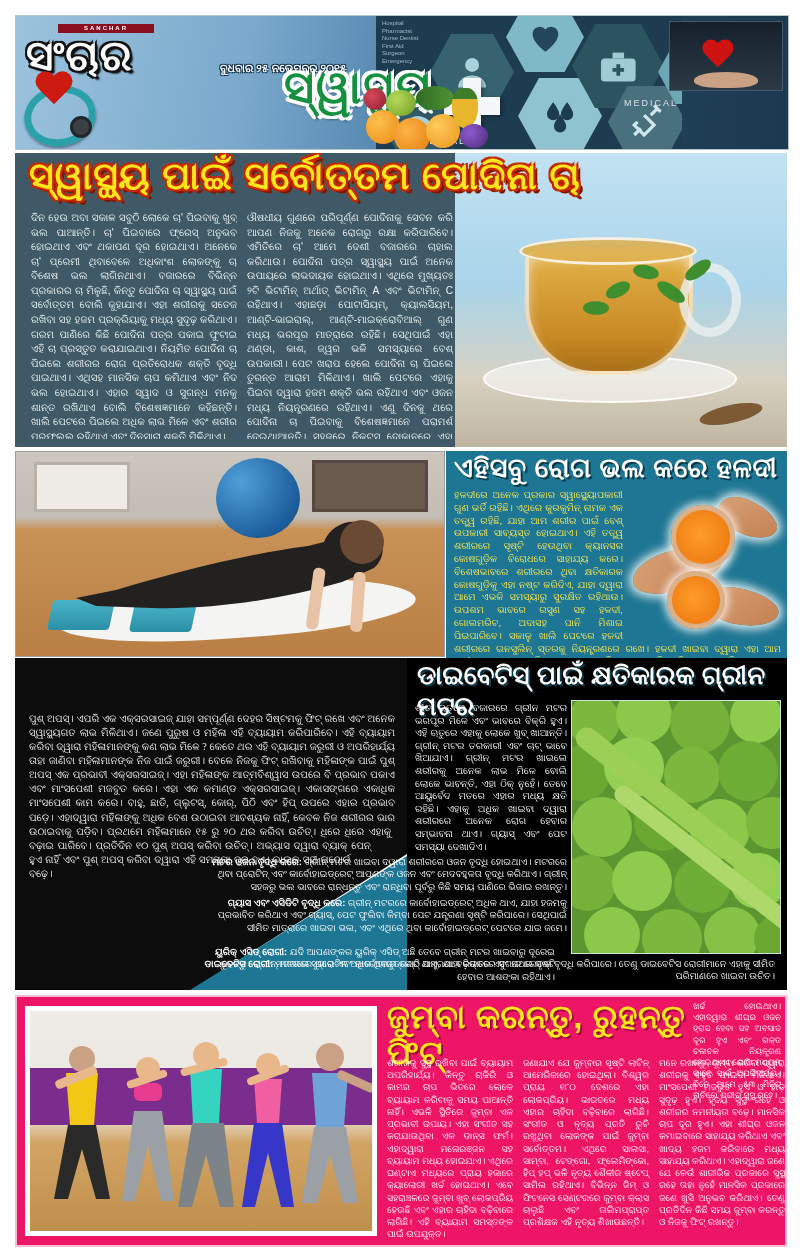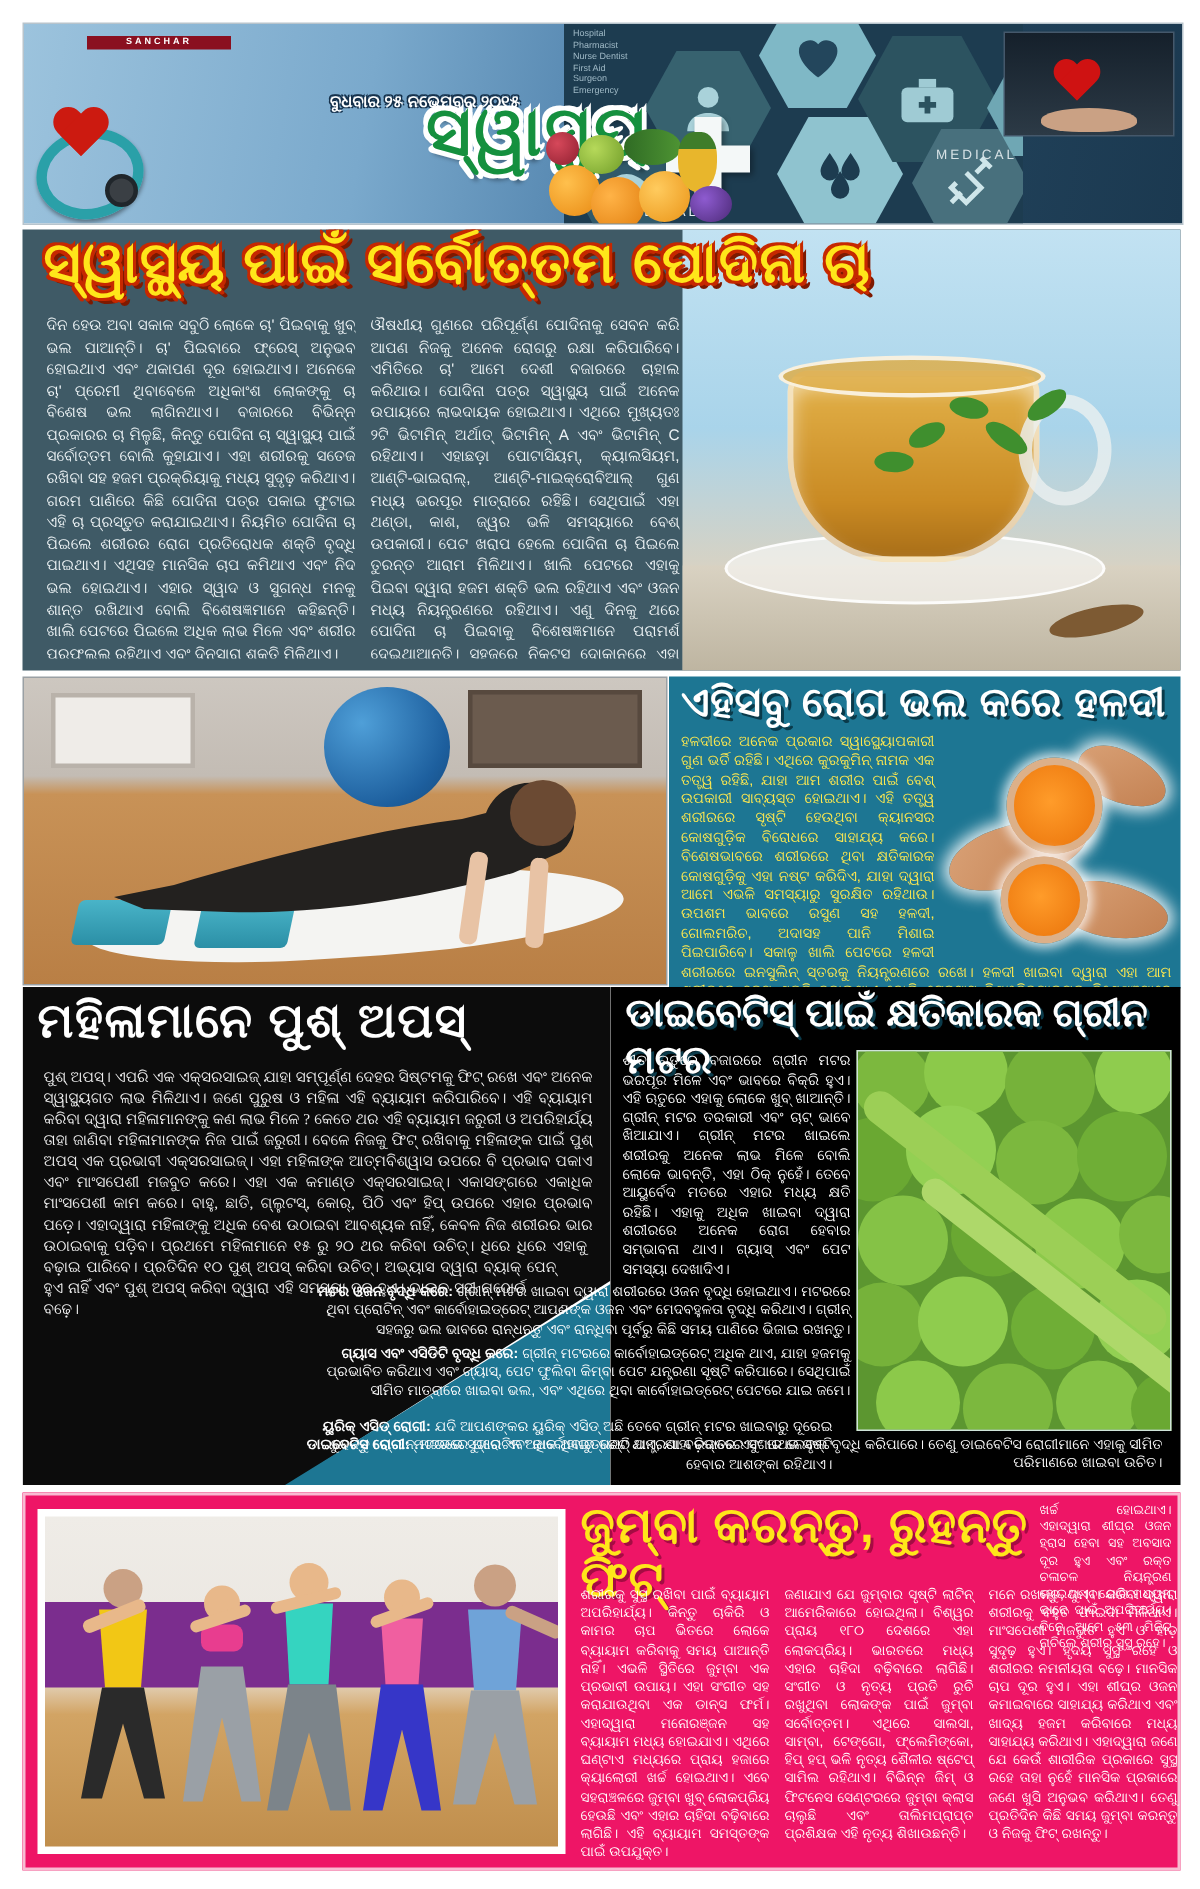--- a/index.html
+++ b/index.html
@@ -107,20 +107,21 @@
        font-size:9.2px;line-height:1.33;color:#ffffff;}
   .z-cols p{margin:0;}
 </style>
 </head>
 <body>
 
 <div class="page">
 
   <div class="abs banner">
     <div class="abs masthead-super">SANCHAR</div>
+    <div class="abs masthead">ସଂଚାର</div>
     <div class="abs dateline">ବୁଧବାର ୨୫ ନଭେମ୍ବର ୨୦୧୫</div>
 
     <div class="abs logo-heart">
       <div class="ring"></div>
         <div class="heart"></div>
         <div class="chestpiece"></div>
     </div>
 
     <div class="abs hex-zone">
       <div class="hex" style="left:130px;top:-14px;width:78px;height:70px;background:#7fb8c6;">
@@ -232,21 +233,20 @@
         <span class="t-root" style="left:76px;top:96px;width:74px;height:36px;transform:rotate(10deg);display:block;"></span>
         <span class="t-root" style="left:88px;top:8px;width:62px;height:34px;transform:rotate(24deg);display:block;"></span>
         <span class="t-cut" style="left:42px;top:12px;width:54px;height:54px;display:block;"></span>
         <span class="t-cut" style="left:38px;top:78px;width:48px;height:48px;display:block;"></span>
       </span>
       <span>ହଳଦୀରେ ଅନେକ ପ୍ରକାର ସ୍ୱାସ୍ଥ୍ୟୋପକାରୀ ଗୁଣ ଭର୍ତି ରହିଛି। ଏଥିରେ କୁରକୁମିନ୍ ନାମକ ଏକ ତତ୍ତ୍ୱ ରହିଛି, ଯାହା ଆମ ଶରୀର ପାଇଁ ବେଶ୍ ଉପକାରୀ ସାବ୍ୟସ୍ତ ହୋଇଥାଏ। ଏହି ତତ୍ତ୍ୱ ଶରୀରରେ ସୃଷ୍ଟି ହେଉଥିବା କ୍ୟାନସର କୋଷଗୁଡ଼ିକ ବିରୋଧରେ ସାହାଯ୍ୟ କରେ। ବିଶେଷଭାବରେ ଶରୀରରେ ଥିବା କ୍ଷତିକାରକ କୋଷଗୁଡ଼ିକୁ ଏହା ନଷ୍ଟ କରିଦିଏ, ଯାହା ଦ୍ୱାରା ଆମେ ଏଭଳି ସମସ୍ୟାରୁ ସୁରକ୍ଷିତ ରହିଥାଉ। ଉପଶମ ଭାବରେ ରସୁଣ ସହ ହଳଦୀ, ଗୋଲମରିଚ, ଅଦାସହ ପାନି ମିଶାଇ ପିଇପାରିବେ। ସକାଳୁ ଖାଲି ପେଟରେ ହଳଦୀ ଶରୀରରେ ଇନସୁଲିନ୍ ସ୍ତରକୁ ନିୟନ୍ତ୍ରଣରେ ରଖେ। ହଳଦୀ ଖାଇବା ଦ୍ୱାରା ଏହା ଆମ ଶରୀରରେ ହଜମ ଶକ୍ତି ବଢ଼ାଇଥାଏ ବୋଲି ଟେକ୍ସାସ ବିଶ୍ୱବିଦ୍ୟାଳୟର ବିଶେଷଜ୍ଞମାନେ ଏକ ସର୍ବେକ୍ଷଣରୁ ଜାଣିପାରିଛନ୍ତି। ଏହା ମଧ୍ୟ ମସ୍ତିଷ୍କର କାର୍ଯ୍ୟଧାରାକୁ ଆହୁରି ସକ୍ରିୟ କରେ। ଭଲ ବିଶ୍ୱବିଦ୍ୟାଳୟ ପକ୍ଷରୁ ପ୍ରକାଶିତ ଏହି ସର୍ଭେ ରିପୋର୍ଟରେ ପୁଣି ଉଲ୍ଲେଖ କରାଯାଇଛି ଯେ ସ୍ମରଣ ଶକ୍ତିକୁ ବୃଦ୍ଧି କରିବାରେ ହଳଦୀ ମଧ୍ୟ ସାହାଯ୍ୟ କରେ।</span>
     </div>
   </div>
 
   <div class="abs pushups-panel">
-    <div class="abs pu-headline">ମହିଳାମାନେ ପୁଶ୍ ଅପସ୍</div>
     <div class="abs pu-body just">
       <span class="pu-cut"></span>
       <span>ପୁଶ୍ ଅପସ୍। ଏପରି ଏକ ଏକ୍ସରସାଇଜ୍ ଯାହା ସମ୍ପୂର୍ଣ୍ଣ ଦେହର ସିଷ୍ଟମକୁ ଫିଟ୍ ରଖେ ଏବଂ ଅନେକ ସ୍ୱାସ୍ଥ୍ୟଗତ ଲାଭ ମିଳିଥାଏ। ଜଣେ ପୁରୁଷ ଓ ମହିଳା ଏହି ବ୍ୟାୟାମ କରିପାରିବେ। ଏହି ବ୍ୟାୟାମ କରିବା ଦ୍ୱାରା ମହିଳାମାନଙ୍କୁ କଣ ଲାଭ ମିଳେ ? କେତେ ଥର ଏହି ବ୍ୟାୟାମ ଜରୁରୀ ଓ ଅପରିହାର୍ଯ୍ୟ ତାହା ଜାଣିବା ମହିଳାମାନଙ୍କ ନିଜ ପାଇଁ ଜରୁରୀ। ବେଳେ ନିଜକୁ ଫିଟ୍ ରଖିବାକୁ ମହିଳାଙ୍କ ପାଇଁ ପୁଶ୍ ଅପସ୍ ଏକ ପ୍ରଭାବୀ ଏକ୍ସରସାଇଜ୍। ଏହା ମହିଳାଙ୍କ ଆତ୍ମବିଶ୍ୱାସ ଉପରେ ବି ପ୍ରଭାବ ପକାଏ ଏବଂ ମାଂସପେଶୀ ମଜବୁତ କରେ। ଏହା ଏକ କମାଣ୍ଡ ଏକ୍ସରସାଇଜ୍। ଏକାସଙ୍ଗରେ ଏକାଧିକ ମାଂସପେଶୀ କାମ କରେ। ବାହୁ, ଛାତି, ଗ୍ଲୁଟସ୍‌, କୋର୍, ପିଠି ଏବଂ ହିପ୍ ଉପରେ ଏହାର ପ୍ରଭାବ ପଡ଼େ। ଏହାଦ୍ୱାରା ମହିଳାଙ୍କୁ ଅଧିକ ବେଶ ଉଠାଇବା ଆବଶ୍ୟକ ନାହିଁ, କେବଳ ନିଜ ଶରୀରର ଭାର ଉଠାଇବାକୁ ପଡ଼ିବ। ପ୍ରଥମେ ମହିଳାମାନେ ୧୫ ରୁ ୨୦ ଥର କରିବା ଉଚିତ୍। ଧିରେ ଧିରେ ଏହାକୁ ବଢ଼ାଇ ପାରିବେ। ପ୍ରତିଦିନ ୧୦ ପୁଶ୍ ଅପସ୍ କରିବା ଉଚିତ୍।</span>
       <span>ଅଭ୍ୟାସ ଦ୍ୱାରା ବ୍ୟାକ୍ ପେନ୍ ହୁଏ ନାହିଁ ଏବଂ ପୁଶ୍ ଅପସ୍ କରିବା ଦ୍ୱାରା ଏହି ସମସ୍ୟା ଦୂର ହୁଏ। ଭାଲକ ସହୀ ଗଠୋର୍ଡ ବଢ଼େ।</span>
     </div>
   </div>
   <div class="abs teal-tri"></div>
 
   <div class="abs peas-panel">
     <div class="abs peas-headline">ଡାଇବେଟିସ୍ ପାଇଁ କ୍ଷତିକାରକ ଗ୍ରୀନ ମଟର</div>

